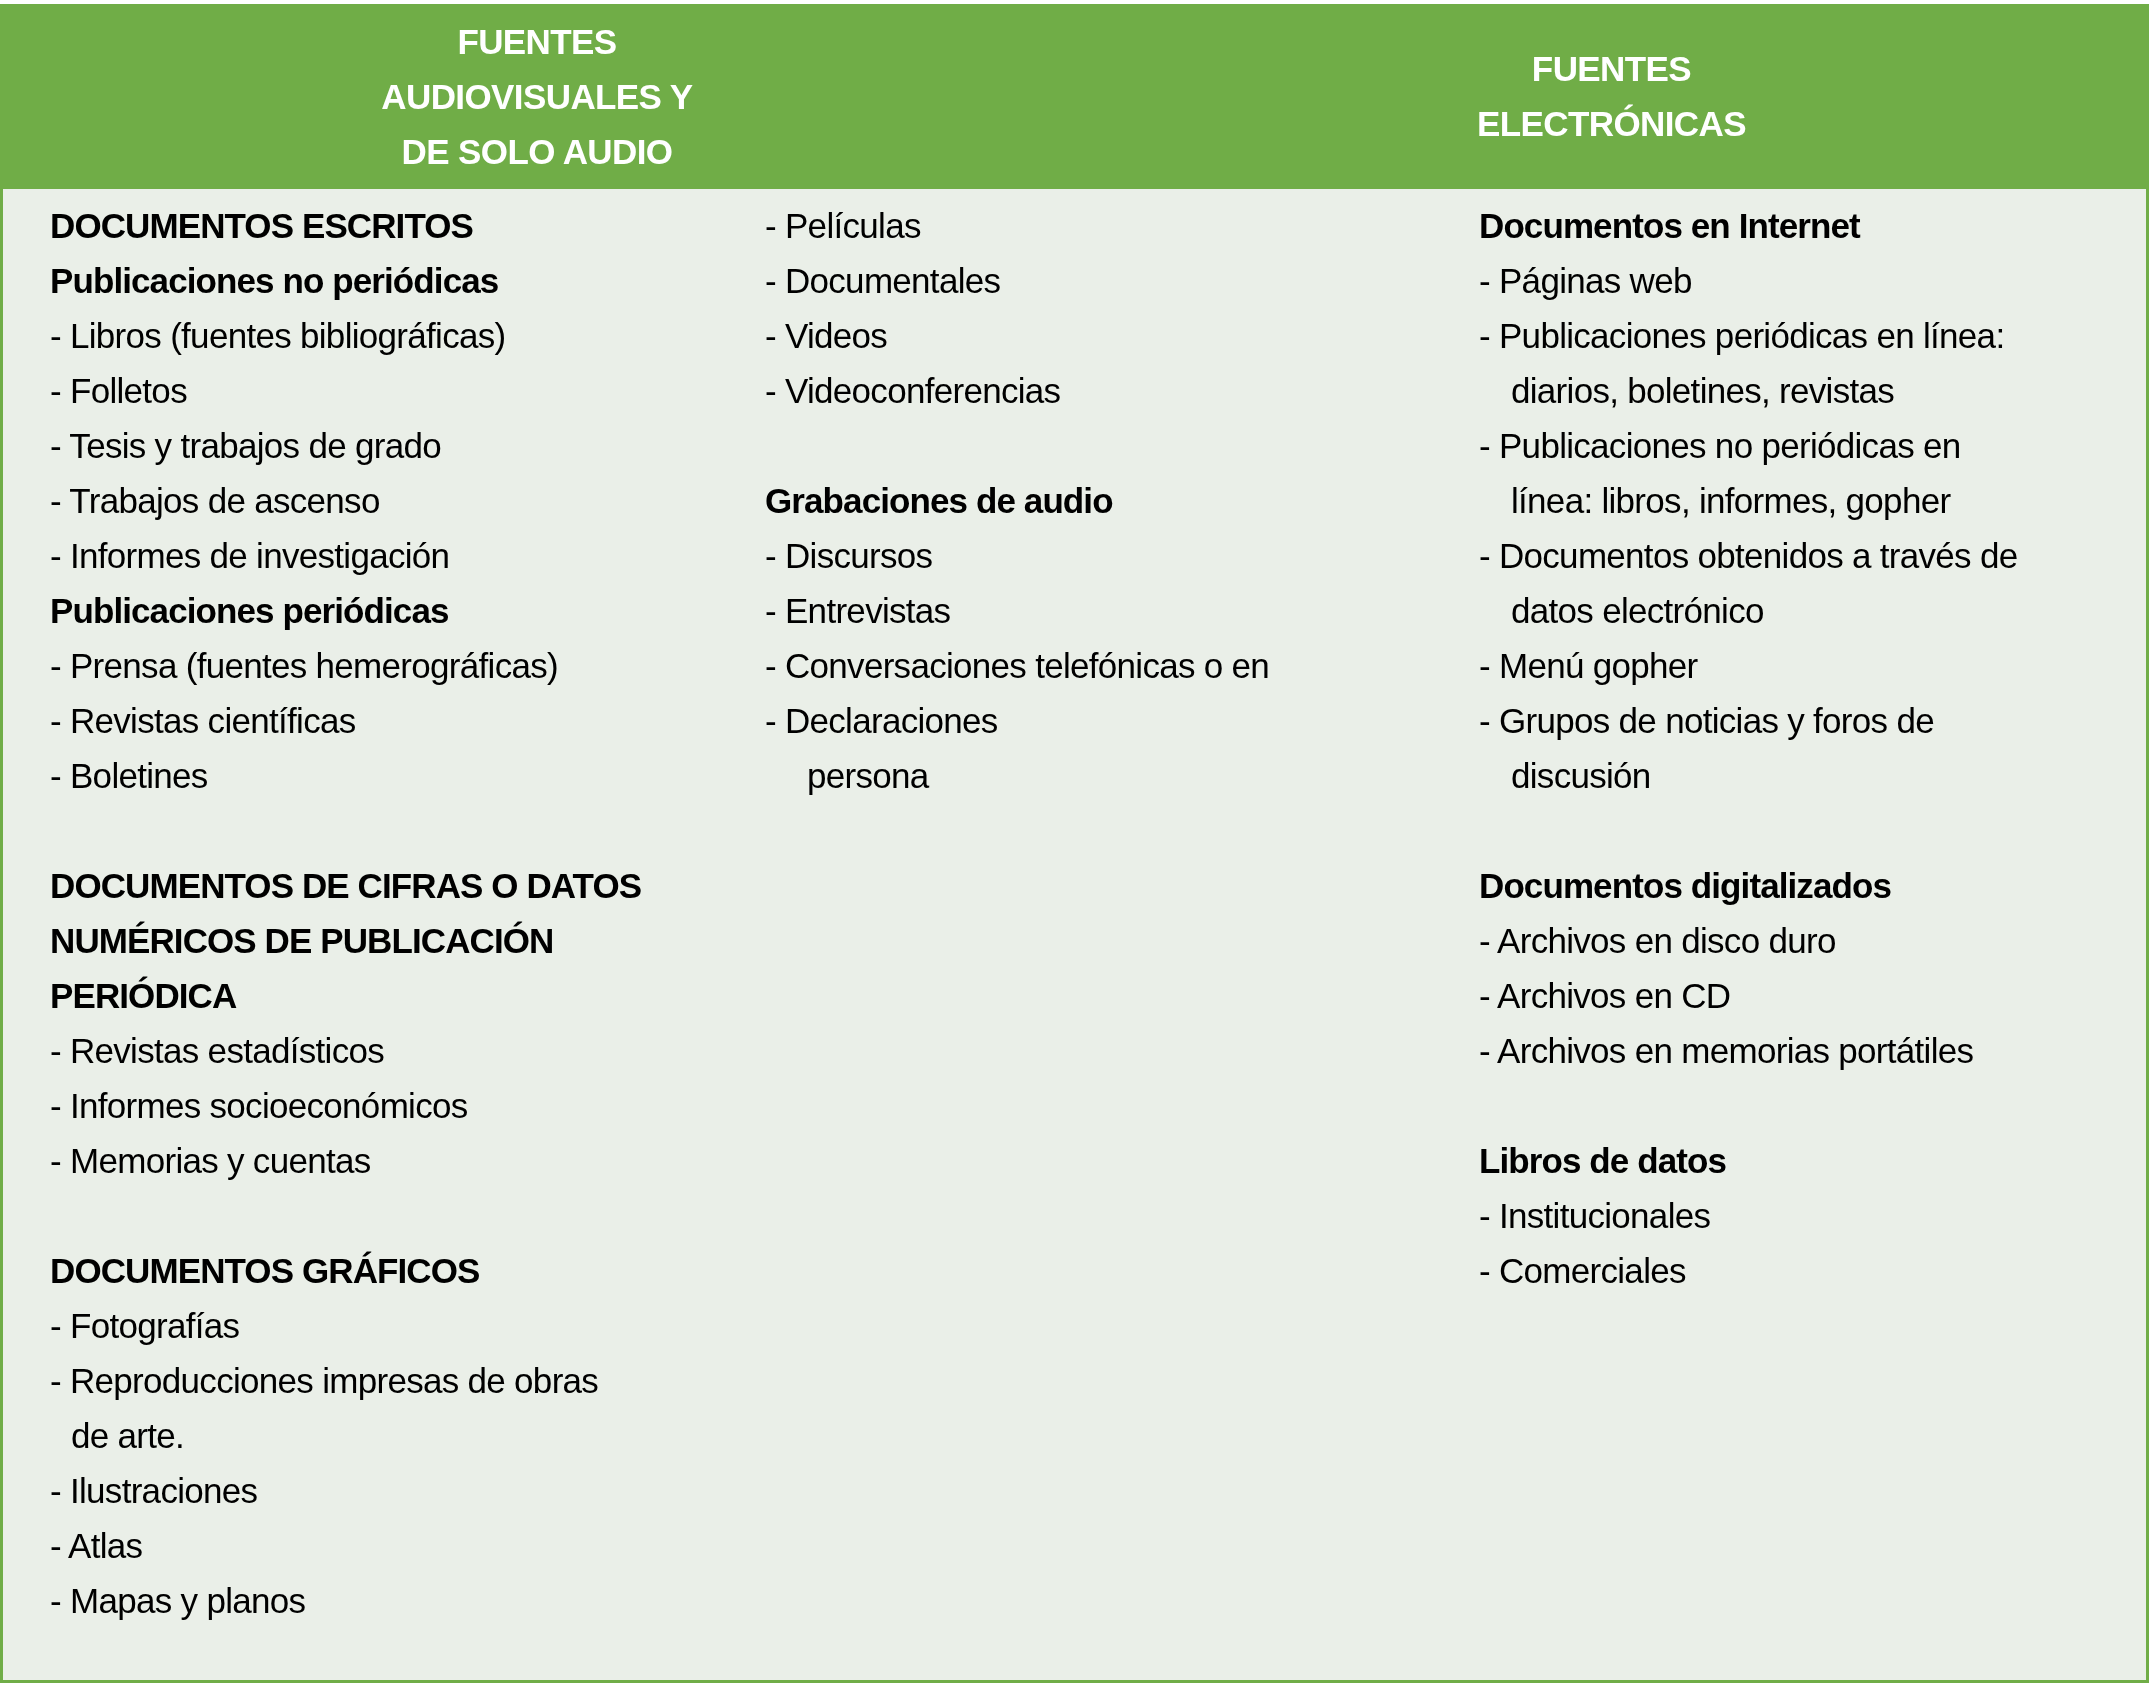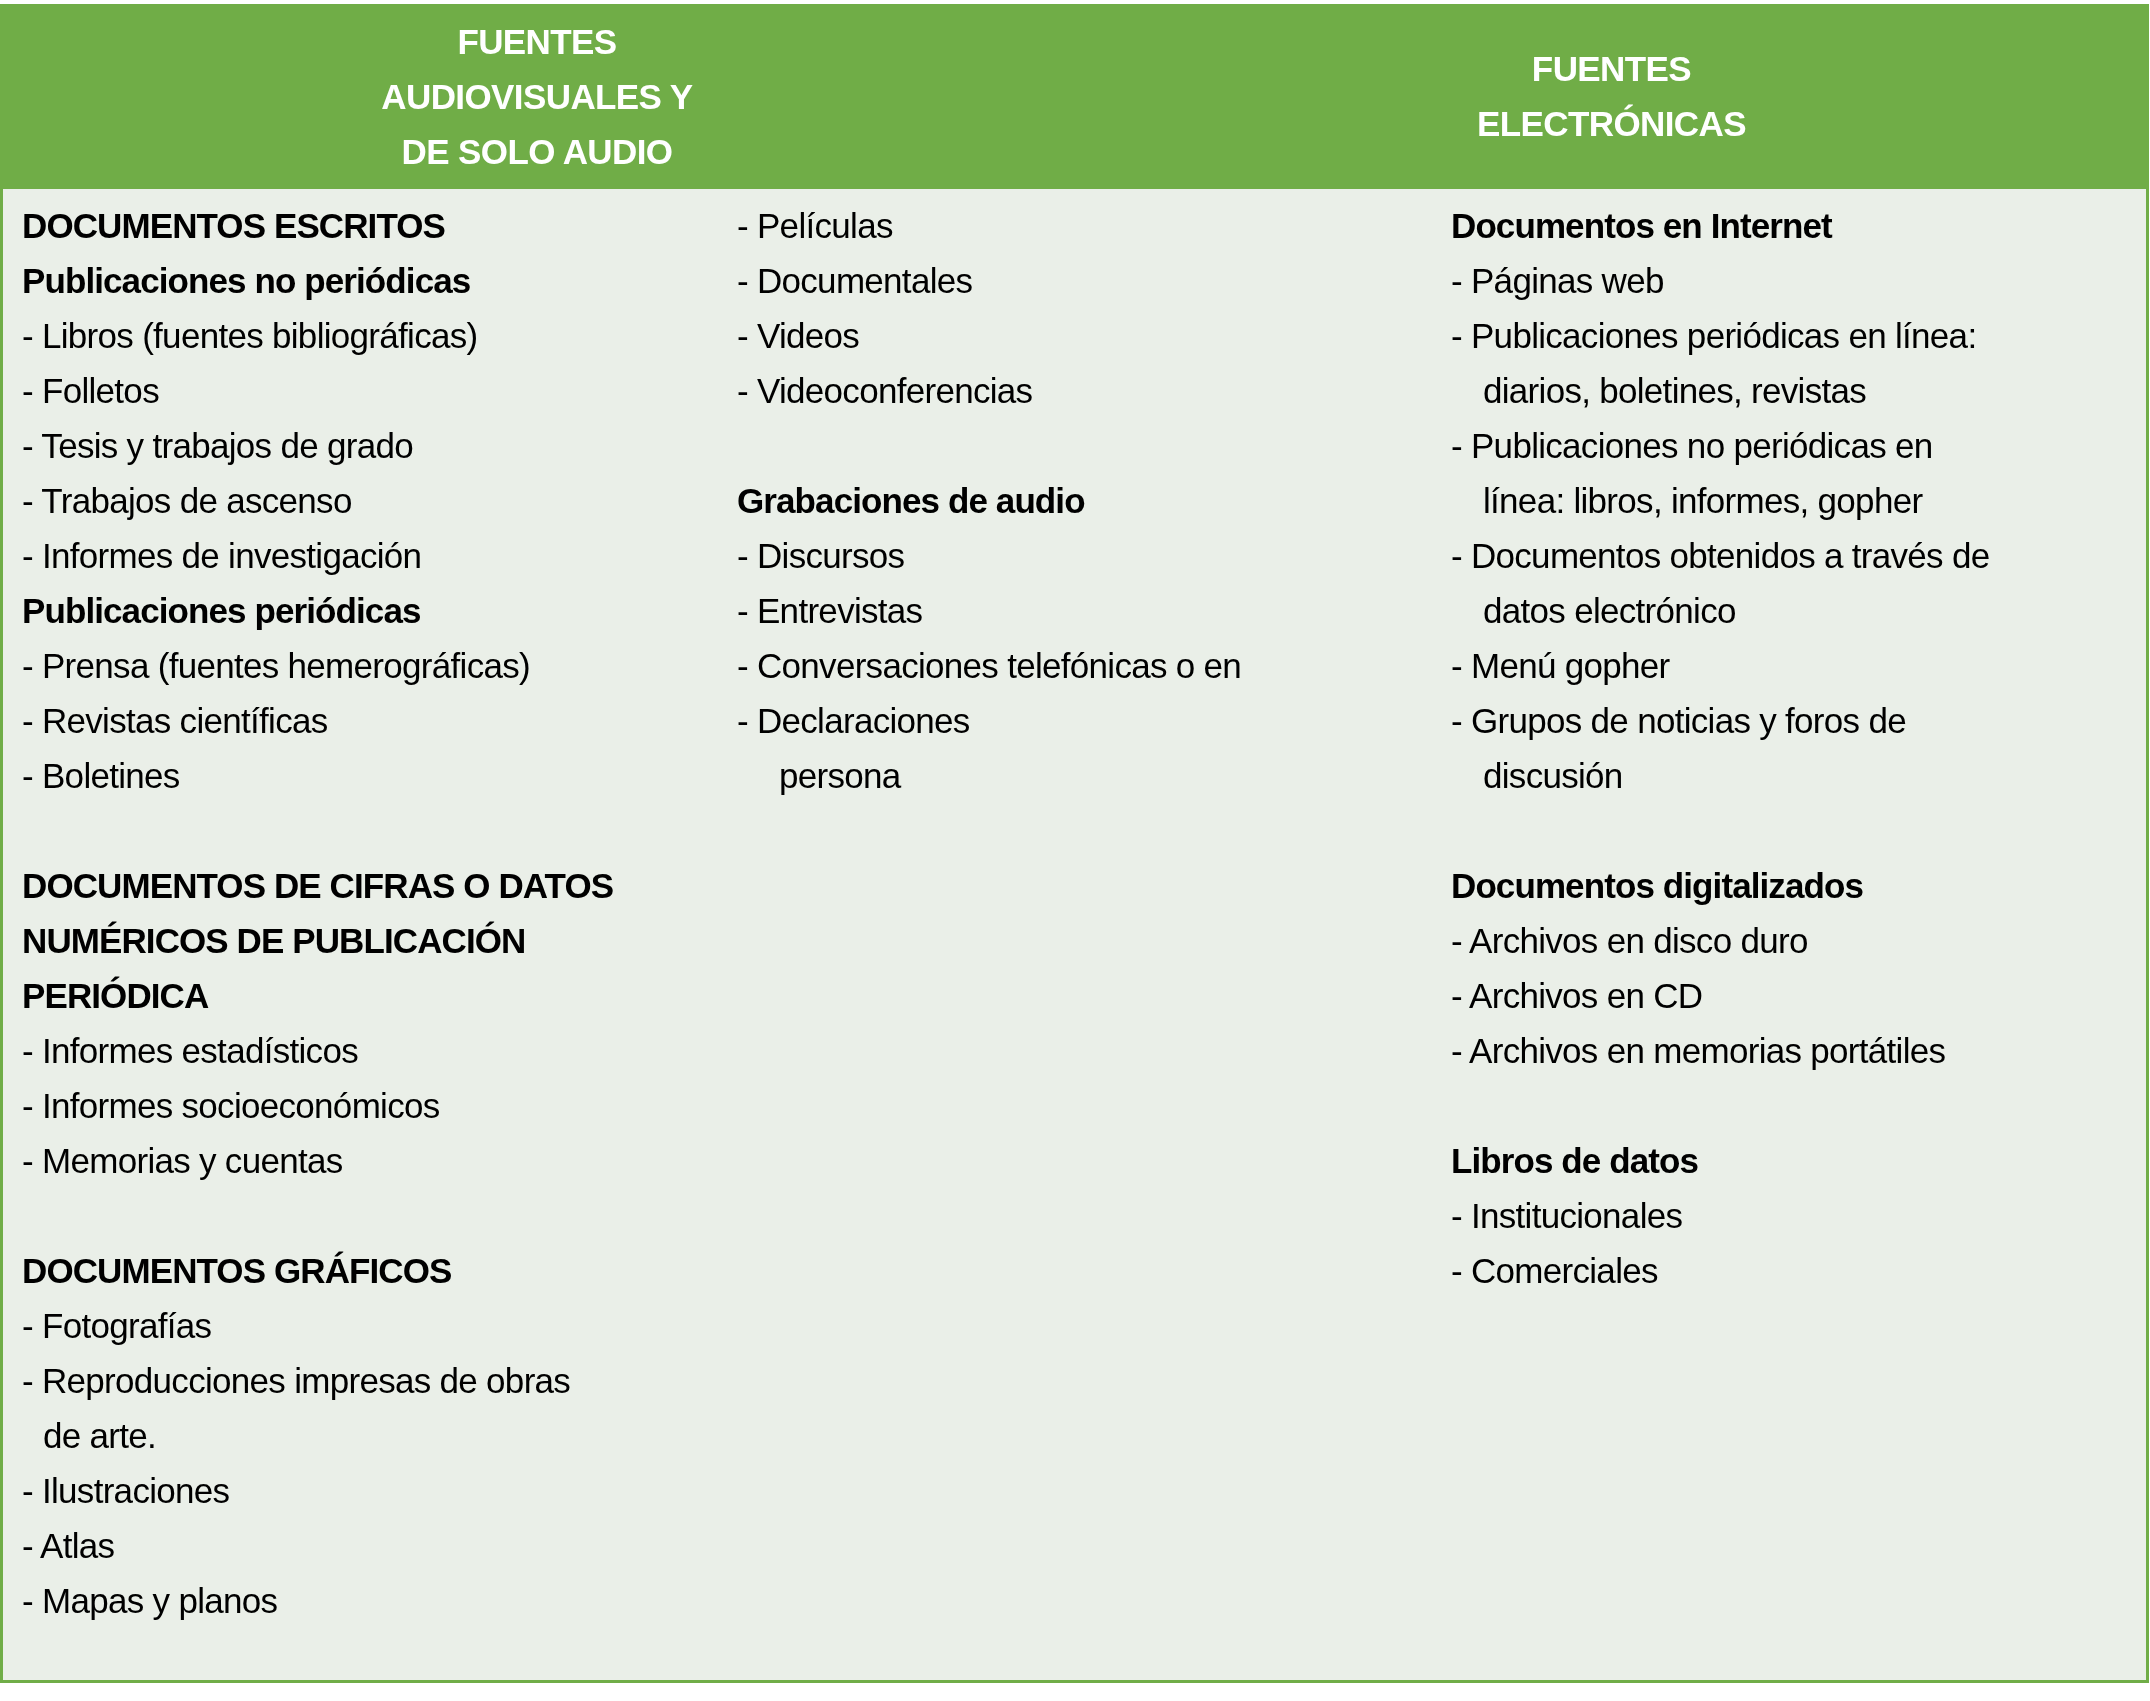--- a/index.html
+++ b/index.html
@@ -21,21 +21,21 @@
     font-size: 35px; line-height: 55px; letter-spacing: -0.6px;
   }
   .header-cell .hl { display: block; white-space: nowrap; }
   .body {
     position: absolute; left: 0; top: 185px; right: 0; bottom: 0; display: flex;
   }
   .col { position: relative; box-sizing: border-box; flex: 0 0 auto; }
   .col1 { width: 712px; padding-left: 19px; }
   .col2 { width: 714px; padding-left: 22px; }
   .col3 { width: 716px; padding-left: 22px; }
-  .col-inner { padding-top: 8.8px; }
+  .col-inner { padding-top: 8.8px; margin-left: 28px; }
   .line {
     display: block; white-space: nowrap; color: #000000;
     font-size: 35px; line-height: 55px; letter-spacing: -0.7px; height: 55px;
   }
   .line.bold { font-weight: bold; letter-spacing: -0.9px; }
   .line.blank { }
   .line.cont1 { padding-left: 21px; }
   .line.cont2 { padding-left: 42px; }
   .line.cont3 { padding-left: 32px; }
 </style>
@@ -71,21 +71,21 @@
         <span class="line">- Trabajos de ascenso</span>
         <span class="line">- Informes de investigación</span>
         <span class="line bold">Publicaciones periódicas</span>
         <span class="line">- Prensa (fuentes hemerográficas)</span>
         <span class="line">- Revistas científicas</span>
         <span class="line">- Boletines</span>
         <span class="line blank"></span>
         <span class="line bold">DOCUMENTOS DE CIFRAS O DATOS</span>
         <span class="line bold">NUMÉRICOS DE PUBLICACIÓN</span>
         <span class="line bold">PERIÓDICA</span>
-        <span class="line">- Informes estadísticos</span>
+        <span class="line">- Revistas estadísticos</span>
         <span class="line">- Informes socioeconómicos</span>
         <span class="line">- Memorias y cuentas</span>
         <span class="line blank"></span>
         <span class="line bold">DOCUMENTOS GRÁFICOS</span>
         <span class="line">- Fotografías</span>
         <span class="line">- Reproducciones impresas de obras</span>
         <span class="line cont1">de arte.</span>
         <span class="line">- Ilustraciones</span>
         <span class="line">- Atlas</span>
         <span class="line">- Mapas y planos</span>

